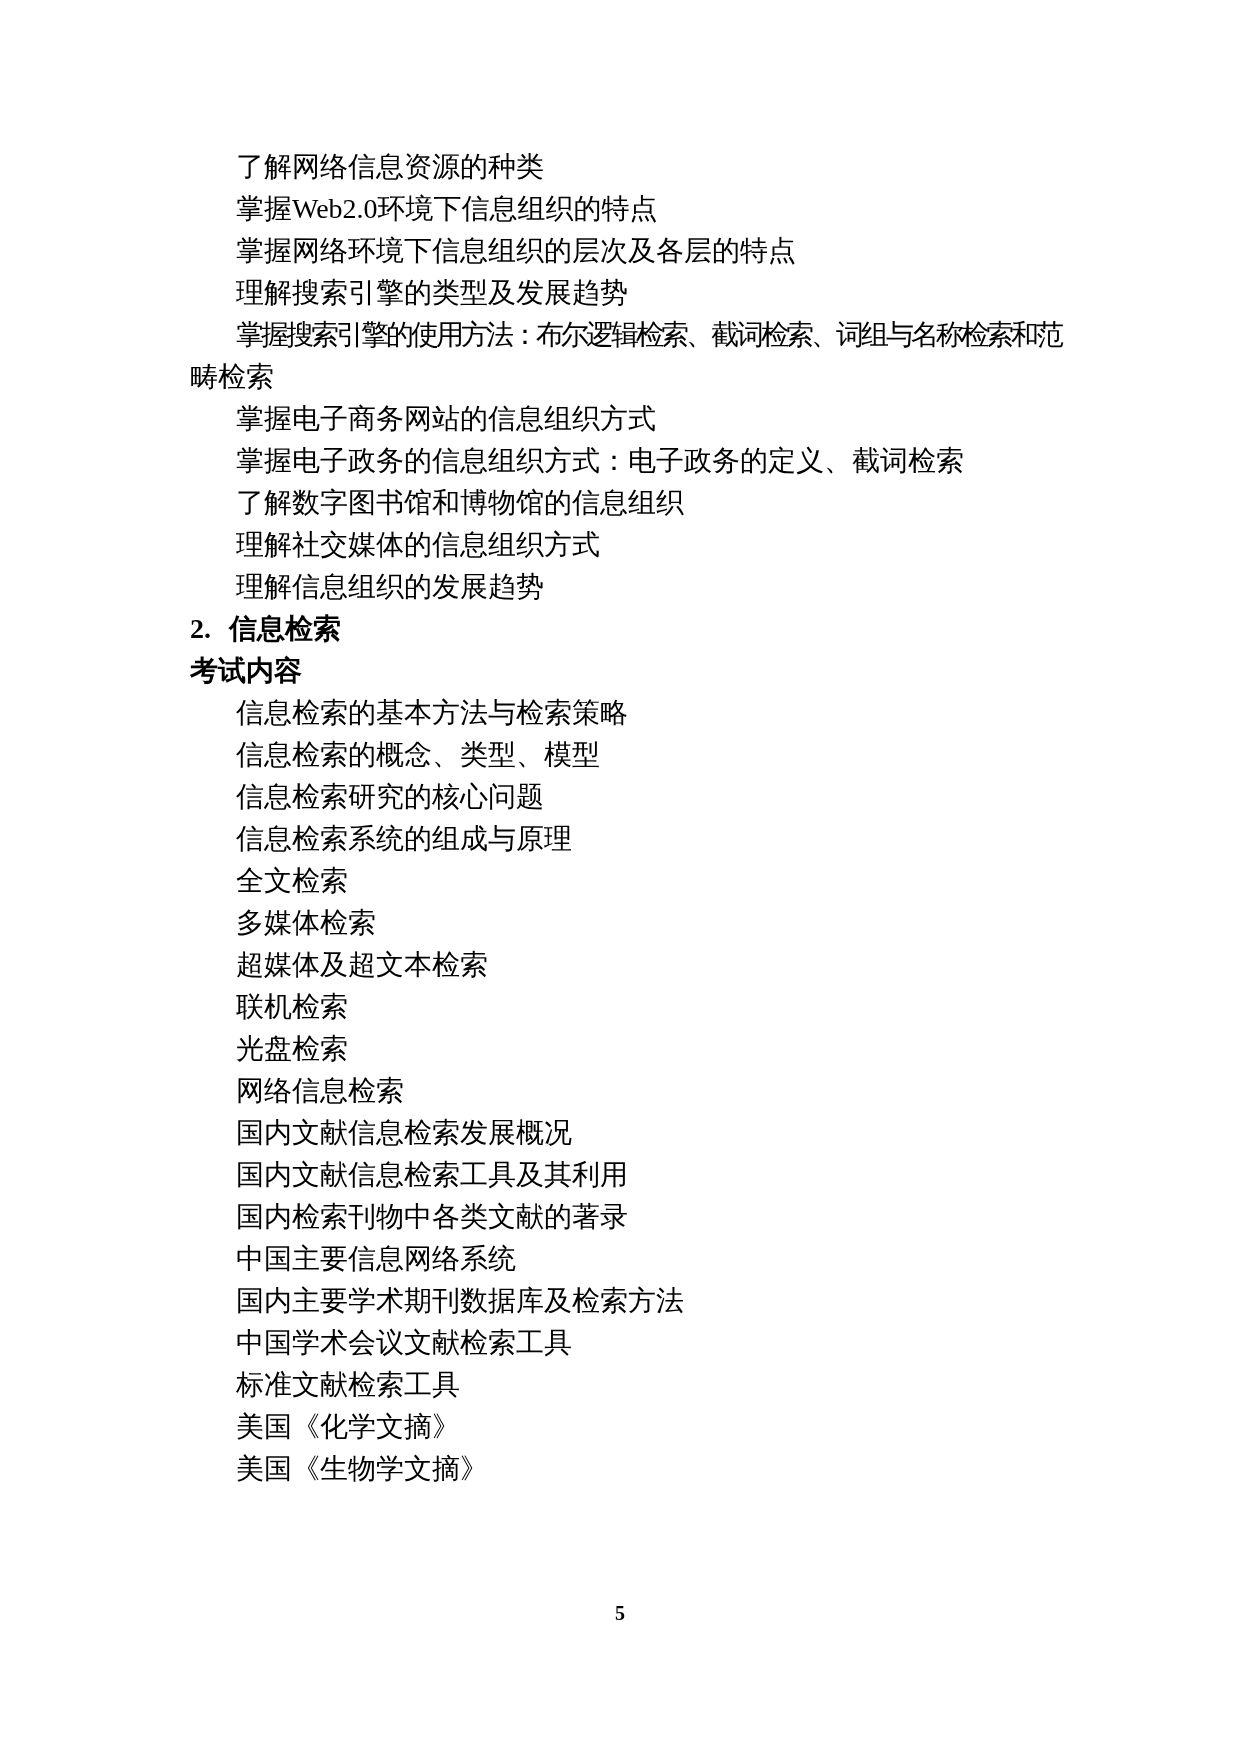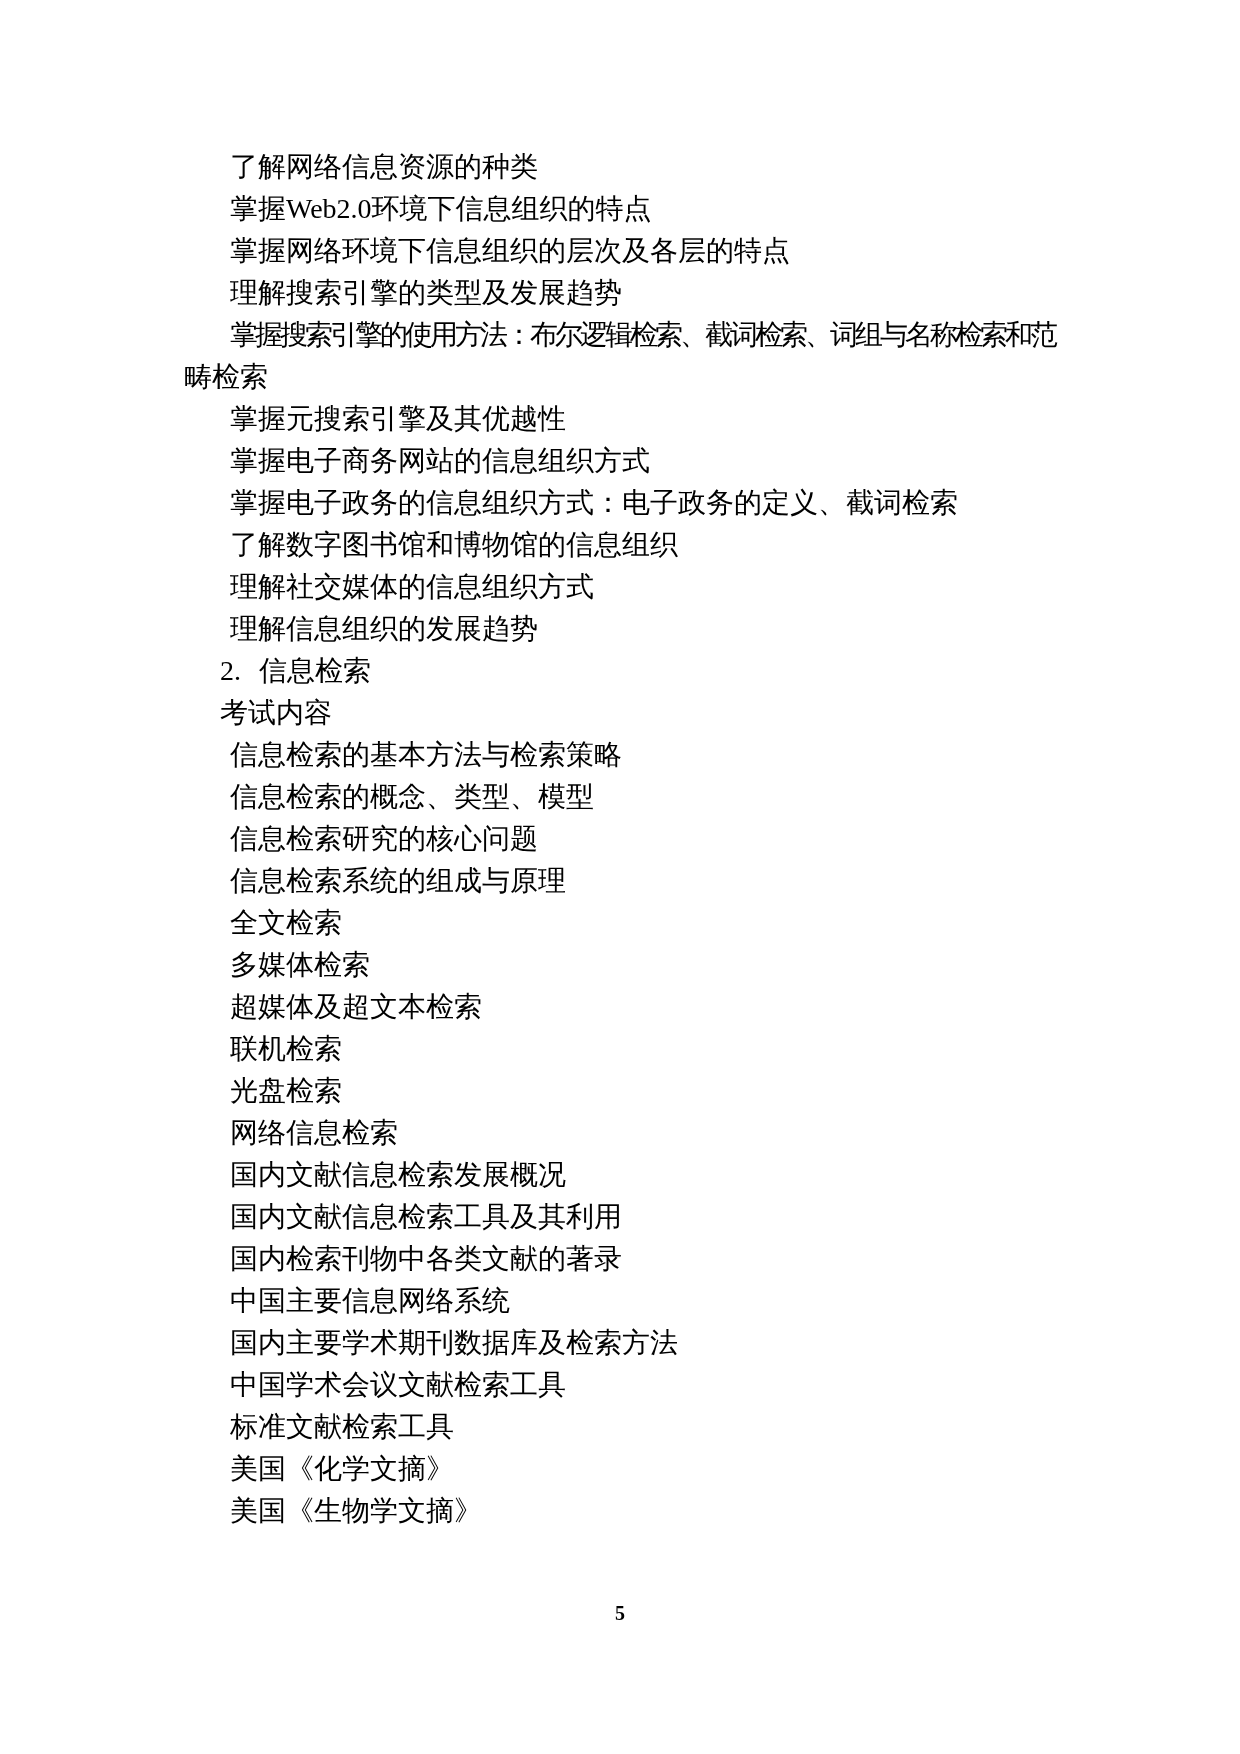--- a/index.html
+++ b/index.html
@@ -11,43 +11,42 @@
     position: relative;
     width: 1240px;
     height: 1754px;
     background: #ffffff;
     color: #000000;
     font-family: "Liberation Serif", "DejaVu Serif", serif;
     overflow: hidden;
   }
   .text-block {
     position: absolute;
-    left: 184px;
+    left: 190px;
     top: 146px;
     width: 940px;
     font-size: 28px;
     line-height: 42px;
   }
   .line {
     margin: 0;
     padding: 0;
     white-space: nowrap;
     font-weight: normal;
   }
   .ind {
     padding-left: 46px;
   }
   .tight {
     letter-spacing: -3px;
   }
   .heading {
-    font-weight: normal;
+    font-weight: bold;
     font-size: 28px;
     line-height: 42px;
-    margin-left: 36px;
   }
   .h-num {
     display: inline-block;
     width: 39px;
   }
   .footer {
     position: absolute;
     left: 0;
     top: 1601px;
     width: 1240px;
@@ -61,21 +60,20 @@
 <body>
 
 <div class="page">
   <div class="text-block">
     <p class="line ind">了解网络信息资源的种类</p>
     <p class="line ind">掌握Web2.0环境下信息组织的特点</p>
     <p class="line ind">掌握网络环境下信息组织的层次及各层的特点</p>
     <p class="line ind">理解搜索引擎的类型及发展趋势</p>
     <p class="line ind tight">掌握搜索引擎的使用方法：布尔逻辑检索、截词检索、词组与名称检索和范</p>
     <p class="line">畴检索</p>
-    <p class="line ind">掌握元搜索引擎及其优越性</p>
     <p class="line ind">掌握电子商务网站的信息组织方式</p>
     <p class="line ind">掌握电子政务的信息组织方式：电子政务的定义、截词检索</p>
     <p class="line ind">了解数字图书馆和博物馆的信息组织</p>
     <p class="line ind">理解社交媒体的信息组织方式</p>
     <p class="line ind">理解信息组织的发展趋势</p>
 
     <h2 class="line heading"><span class="h-num">2.</span><span>信息检索</span></h2>
 
     <h3 class="line heading">考试内容</h3>
 

